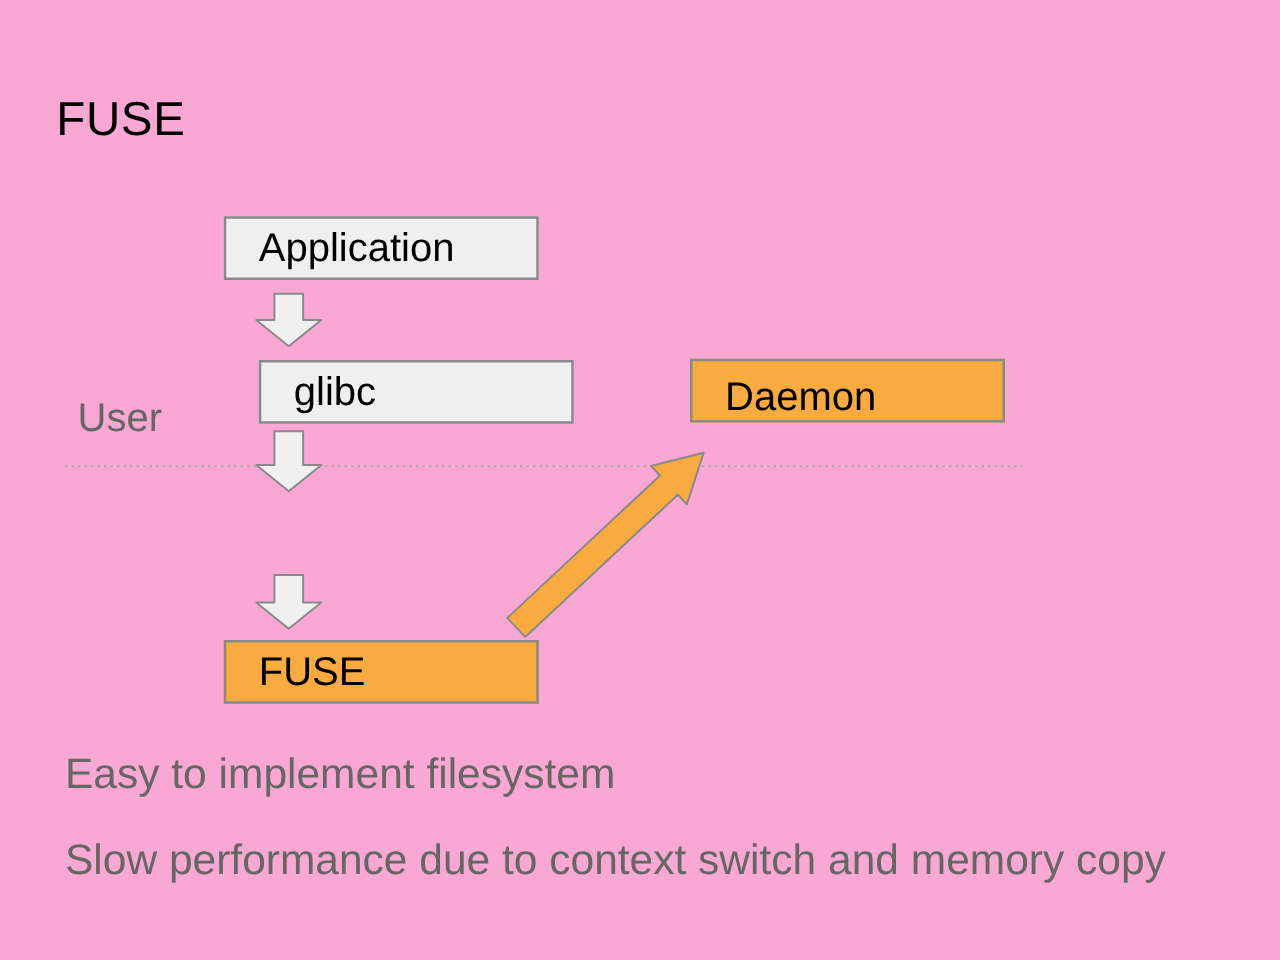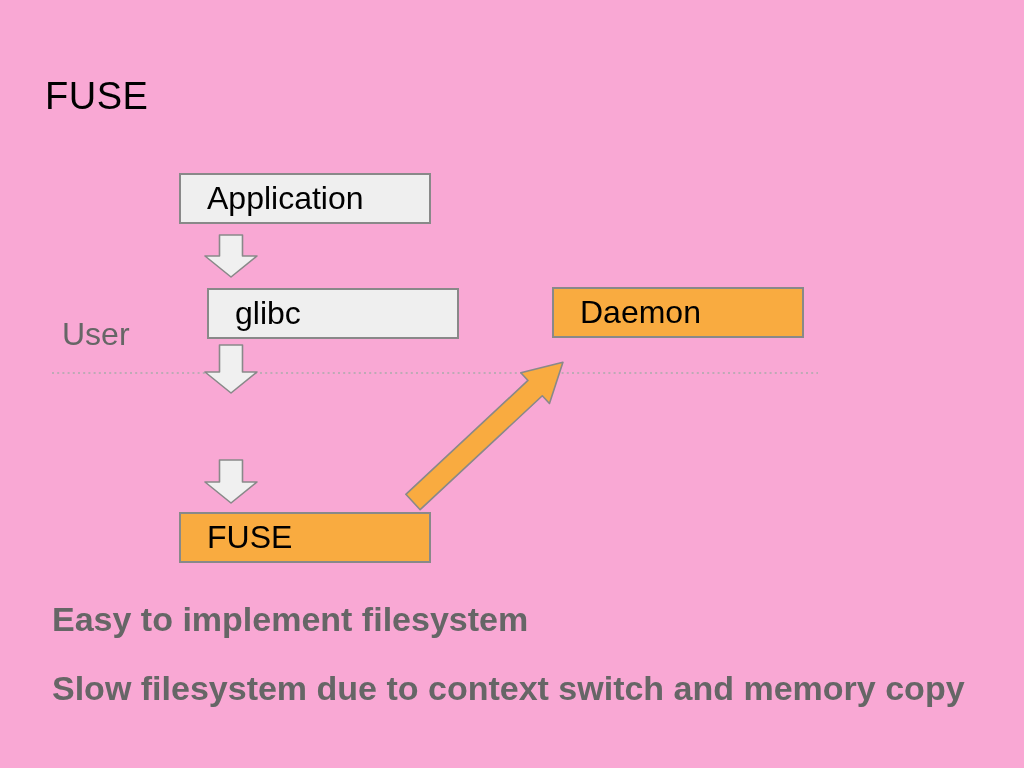--- a/index.html
+++ b/index.html
@@ -34,21 +34,21 @@
     padding-left: 26px;
     font-size: 32px;
     color: #000000;
     box-sizing: content-box;
   }
   .box-gray   { background: #efefef; }
   .box-orange { background: #f9ab40; }
 
   .box-application { left: 179px; top: 173px; }
   .box-glibc       { left: 179px; top: 288px; margin-left: 28px; }
-  .box-daemon      { left: 552px; top: 287px; }
+  .box-daemon      { left: 552px; top: 287px; align-items: flex-end; }
   .box-vfs         { left: 179px; top: 404px; }
   .box-fuse        { left: 179px; top: 512px; }
 
   .side-label {
     position: absolute;
     left: 62px;
     font-size: 32px;
     color: #666666;
     line-height: 1.1;
     text-align: right;
@@ -56,21 +56,20 @@
   .label-user   { top: 317px; }
   .label-kernel { top: 385px; }
 
   .note {
     position: absolute;
     left: 52px;
     font-size: 34px;
     color: #666666;
     line-height: 1.15;
     white-space: nowrap;
-    font-weight: bold;
   }
   .note-easy { top: 600px; }
   .note-slow { top: 669px; }
 
   .arrow-layer {
     position: absolute;
     left: 0;
     top: 0;
     width: 1024px;
     height: 768px;
@@ -114,15 +113,15 @@
 
   <div class="diagram-box box-orange box-fuse">
     <span>FUSE</span>
   </div>
 
   <div class="side-label label-user">User</div>
 
 
   <div class="note note-easy">Easy to implement filesystem</div>
 
-  <div class="note note-slow">Slow filesystem due to context switch and memory copy</div>
+  <div class="note note-slow">Slow performance due to context switch and memory copy</div>
 
 </div>
 
 </body></html>

